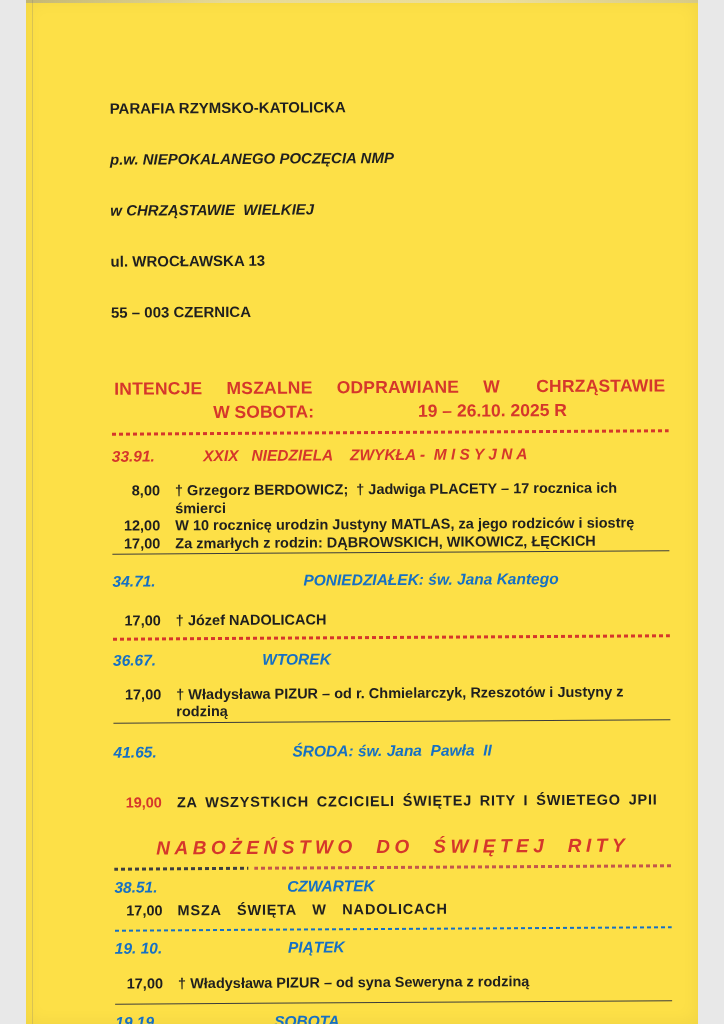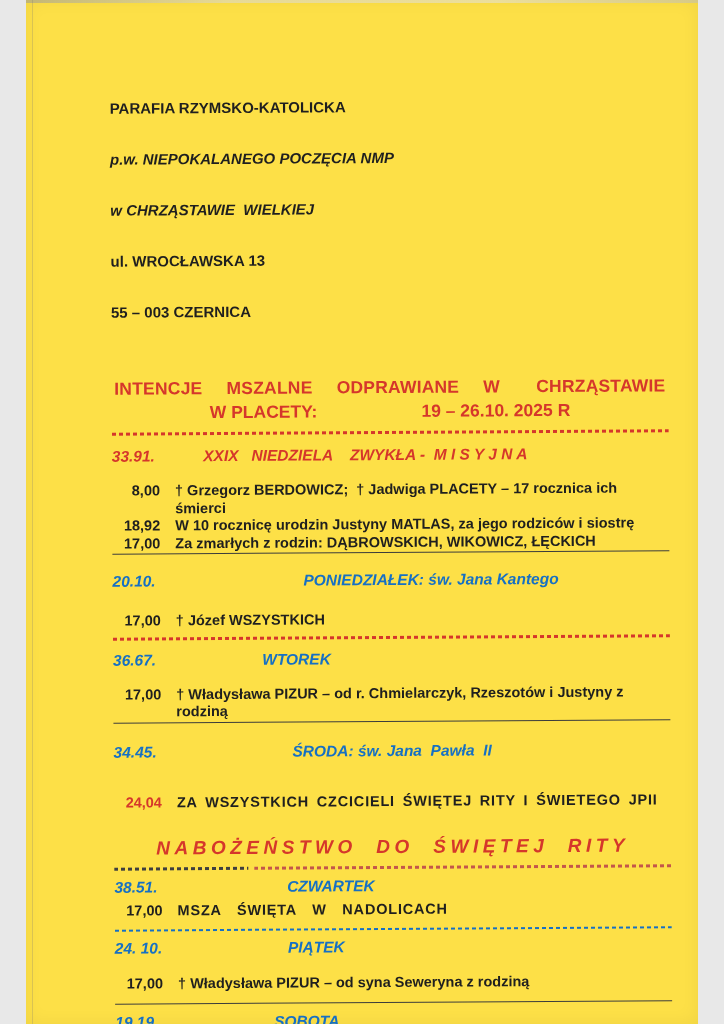--- a/index.html
+++ b/index.html
@@ -86,60 +86,60 @@
       <div>PARAFIA RZYMSKO-KATOLICKA</div>
       <div class="it">p.w. NIEPOKALANEGO POCZĘCIA NMP</div>
       <div class="it">w CHRZĄSTAWIE  WIELKIEJ</div>
       <div>ul. WROCŁAWSKA 13</div>
       <div>55 – 003 CZERNICA</div>
     </div>
 
     <div class="main-title">
       <div class="l1">INTENCJE  MSZALNE  ODPRAWIANE  W   CHRZĄSTAWIE</div>
       <div class="l2">
-        <span>W PLACETY:</span>
+        <span>W SOBOTA:</span>
         <span>19 – 26.10. 2025 R</span>
       </div>
     </div>
 
     <div class="sep red-dashed title-sep"></div>
 
     <div id="sections">
   <section class="section s1">
     <div class="section-head red">
       <span class="date">33.91.</span>
       <span class="day-title">XXIX   NIEDZIELA    ZWYKŁA -  M I S Y J N A</span>
     </div>
     <div class="entries">
             <div class="entry">
               <span class="time">8,00</span>
               <span class="text">† Grzegorz BERDOWICZ;  † Jadwiga PLACETY – 17 rocznica ich śmierci</span>
             </div>
             <div class="entry">
-              <span class="time">18,92</span>
+              <span class="time">12,00</span>
               <span class="text">W 10 rocznicę urodzin Justyny MATLAS, za jego rodziców i siostrę</span>
             </div>
             <div class="entry">
               <span class="time">17,00</span>
               <span class="text">Za zmarłych z rodzin: DĄBROWSKICH, WIKOWICZ, ŁĘCKICH</span>
             </div>
           </div>
 
     <div class="sep solid"></div>
   </section>
 
   <section class="section s2">
     <div class="section-head blue">
-      <span class="date">20.10.</span>
+      <span class="date">34.71.</span>
       <span class="day-title">PONIEDZIAŁEK: św. Jana Kantego</span>
     </div>
     <div class="entries">
             <div class="entry">
               <span class="time">17,00</span>
-              <span class="text">† Józef WSZYSTKICH</span>
+              <span class="text">† Józef NADOLICACH</span>
             </div>
           </div>
 
     <div class="sep red-dashed"></div>
   </section>
 
   <section class="section s3">
     <div class="section-head blue">
       <span class="date">36.67.</span>
       <span class="day-title">WTOREK</span>
@@ -149,26 +149,26 @@
               <span class="time">17,00</span>
               <span class="text">† Władysława PIZUR – od r. Chmielarczyk, Rzeszotów i Justyny z rodziną</span>
             </div>
           </div>
 
     <div class="sep solid"></div>
   </section>
 
   <section class="section s4">
     <div class="section-head blue">
-      <span class="date">34.45.</span>
+      <span class="date">41.65.</span>
       <span class="day-title">ŚRODA: św. Jana  Pawła  II</span>
     </div>
     <div class="entries">
             <div class="entry">
-              <span class="time red">24,04</span>
+              <span class="time red">19,00</span>
               <span class="text caps">ZA WSZYSTKICH CZCICIELI ŚWIĘTEJ RITY I ŚWIETEGO JPII</span>
             </div>
           </div>
     <div class="special-heading">NABOŻEŃSTWO  DO  ŚWIĘTEJ  RITY</div>
     <div class="sep mixed-dashed"></div>
   </section>
 
   <section class="section s5">
     <div class="section-head blue">
       <span class="date">38.51.</span>
@@ -179,21 +179,21 @@
               <span class="time">17,00</span>
               <span class="text caps">MSZA  ŚWIĘTA  W  NADOLICACH</span>
             </div>
           </div>
 
     <div class="sep blue-dashed"></div>
   </section>
 
   <section class="section s6">
     <div class="section-head blue">
-      <span class="date">24. 10.</span>
+      <span class="date">19. 10.</span>
       <span class="day-title">PIĄTEK</span>
     </div>
     <div class="entries">
             <div class="entry">
               <span class="time">17,00</span>
               <span class="text">† Władysława PIZUR – od syna Seweryna z rodziną</span>
             </div>
           </div>
 
     <div class="sep solid"></div>

